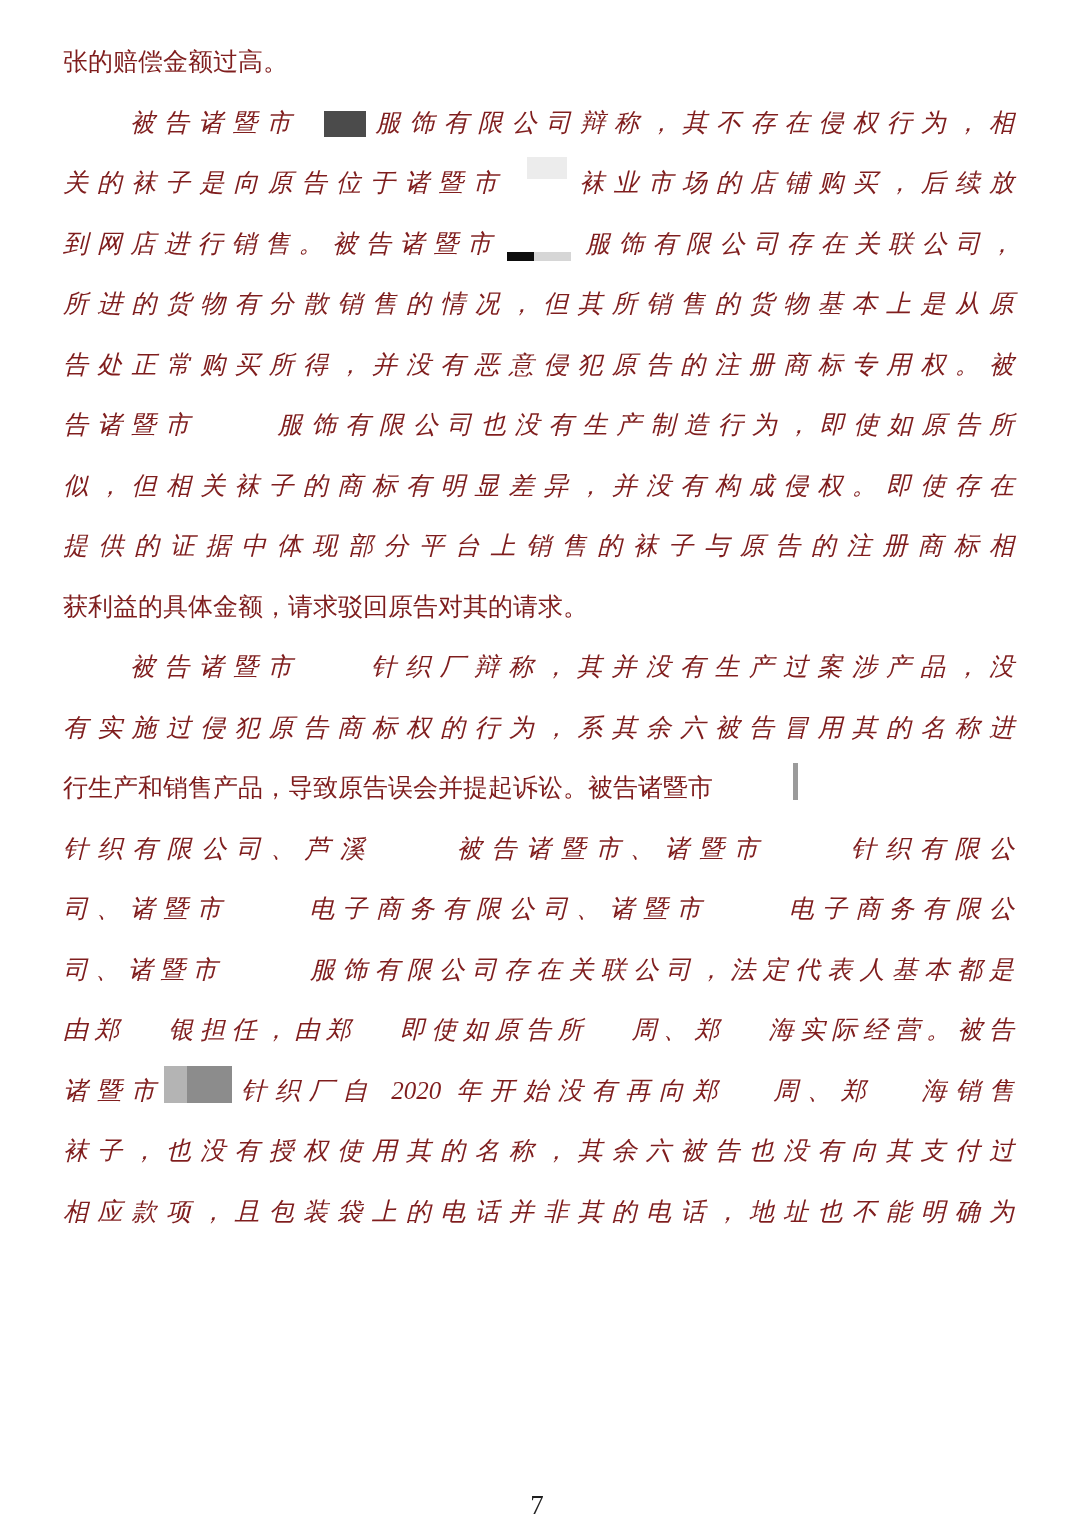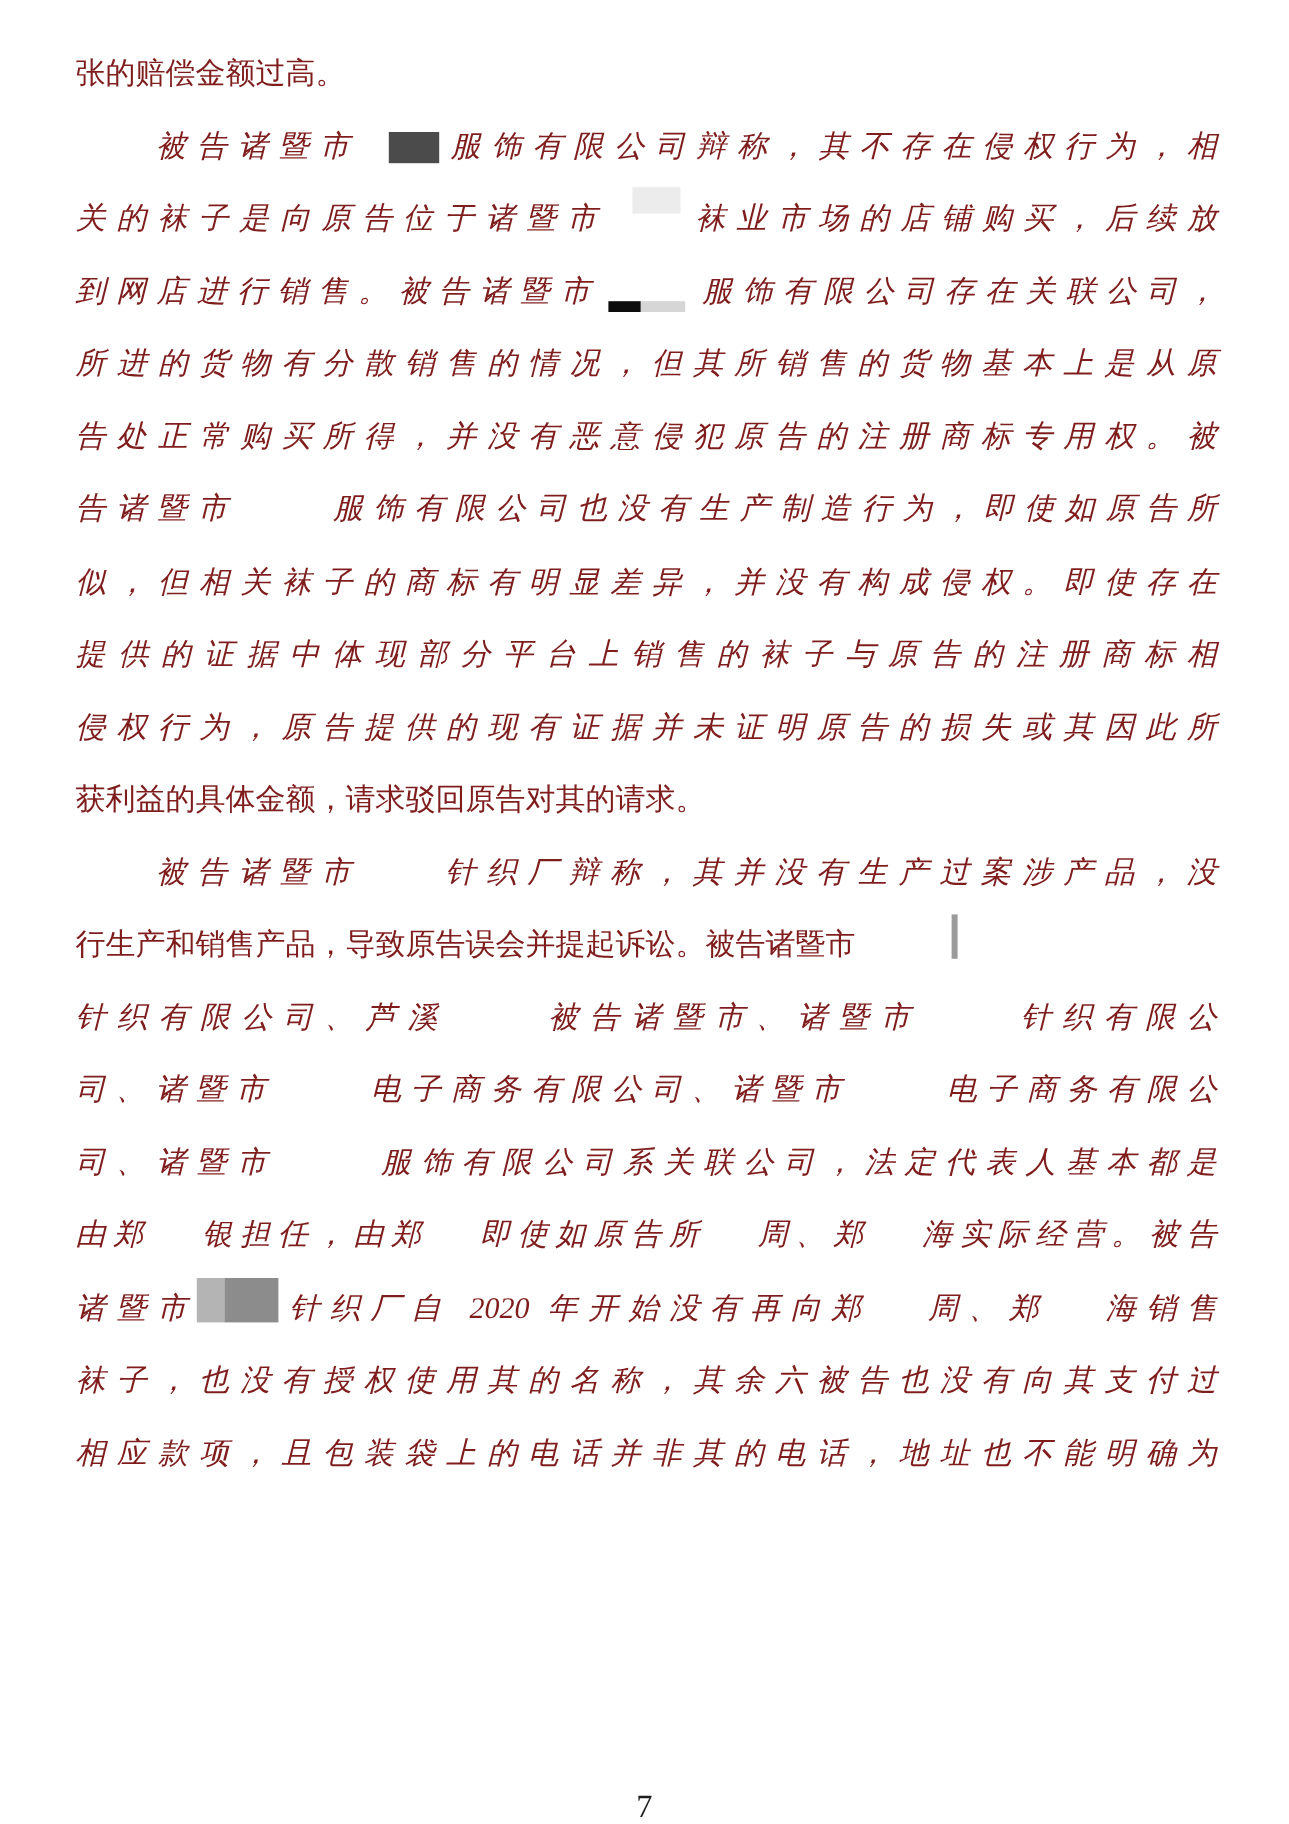--- a/index.html
+++ b/index.html
@@ -62,26 +62,26 @@
   <div class="doc-body">
       <div class="line"><span>张的赔偿金额过高。</span></div>
       <div class="line justify indent"><span>被告诸暨市</span><span class="gap" style="width: 24px;"></span><span class="box" style="width: 42px; height: 26px; background: rgb(75, 75, 75); vertical-align: -6px;"></span><span>服饰有限公司辩称，其不存在侵权行为，相</span></div>
       <div class="line justify"><span>关的袜子是向原告位于诸暨市</span><span class="gap" style="width: 20px;"></span><span class="box" style="width: 40px; height: 22px; background: rgb(236, 236, 236); vertical-align: 12px;"></span><span class="gap" style="width: 4px;"></span><span>袜业市场的店铺购买，后续放</span></div>
       <div class="line justify"><span>到网店进行销售。被告诸暨市</span><span class="gap" style="width: 6px;"></span><span class="box" style="width: 27px; height: 9px; background: rgb(13, 13, 13); vertical-align: -9px;"></span><span class="box" style="width: 37px; height: 9px; background: rgb(214, 214, 214); vertical-align: -9px;"></span><span class="gap" style="width: 6px;"></span><span>服饰有限公司存在关联公司，</span></div>
       <div class="line justify"><span>所进的货物有分散销售的情况，但其所销售的货物基本上是从原</span></div>
       <div class="line justify"><span>告处正常购买所得，并没有恶意侵犯原告的注册商标专用权。被</span></div>
       <div class="line justify"><span>告诸暨市</span><span class="gap" style="width: 70px;"></span><span>服饰有限公司也没有生产制造行为，即使如原告所</span></div>
       <div class="line justify"><span>似，但相关袜子的商标有明显差异，并没有构成侵权。即使存在</span></div>
       <div class="line justify"><span>提供的证据中体现部分平台上销售的袜子与原告的注册商标相</span></div>
-      <div class="line justify"><span>侵权行为，原告提供的现有证据并未证明原告的损失或其因此所</span></div>
       <div class="line"><span>获利益的具体金额，请求驳回原告对其的请求。</span></div>
       <div class="line justify indent"><span>被告诸暨市</span><span class="gap" style="width: 60px;"></span><span>针织厂辩称，其并没有生产过案涉产品，没</span></div>
+      <div class="line justify"><span>有实施过侵犯原告商标权的行为，系其余六被告冒用其的名称进</span></div>
       <div class="line"><span>行生产和销售产品，导致原告误会并提起诉讼。被告诸暨市</span><span class="gap" style="width: 80px;"></span><span class="box" style="width: 5px; height: 37px; background: rgb(155, 155, 155); vertical-align: -4px;"></span></div>
       <div class="line justify"><span>针织有限公司、芦溪</span><span class="gap" style="width: 73px;"></span><span>被告诸暨市、诸暨市</span><span class="gap" style="width: 73px;"></span><span>针织有限公</span></div>
       <div class="line justify"><span>司、诸暨市</span><span class="gap" style="width: 71px;"></span><span>电子商务有限公司、诸暨市</span><span class="gap" style="width: 71px;"></span><span>电子商务有限公</span></div>
-      <div class="line justify"><span>司、诸暨市</span><span class="gap" style="width: 78px;"></span><span>服饰有限公司系关联公司，法定代表人基本都是</span></div>
+      <div class="line justify"><span>司、诸暨市</span><span class="gap" style="width: 78px;"></span><span>服饰有限公司存在关联公司，法定代表人基本都是</span></div>
       <div class="line justify"><span>由郑</span><span class="gap" style="width: 36px;"></span><span>银担任，由郑</span><span class="gap" style="width: 36px;"></span><span>即使如原告所</span><span class="gap" style="width: 36px;"></span><span>周、郑</span><span class="gap" style="width: 36px;"></span><span>海实际经营。被告</span></div>
       <div class="line justify"><span>诸暨市</span><span class="box" style="width: 23px; height: 37px; background: rgb(180, 180, 180); vertical-align: -4px;"></span><span class="box" style="width: 45px; height: 37px; background: rgb(140, 140, 140); vertical-align: -4px;"></span><span>针织厂自 2020 年开始没有再向郑</span><span class="gap" style="width: 38px;"></span><span>周、郑</span><span class="gap" style="width: 38px;"></span><span>海销售</span></div>
       <div class="line justify"><span>袜子，也没有授权使用其的名称，其余六被告也没有向其支付过</span></div>
       <div class="line justify"><span>相应款项，且包装袋上的电话并非其的电话，地址也不能明确为</span></div>
     </div>
   <div class="page-number">7</div>
 </div>
 
 </body></html>

